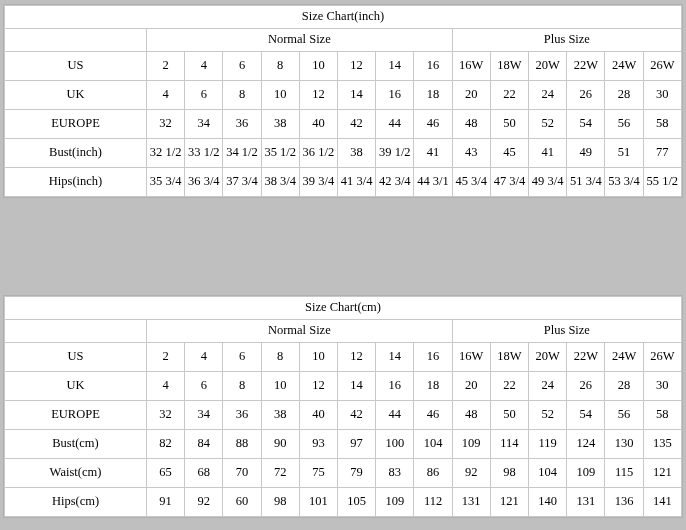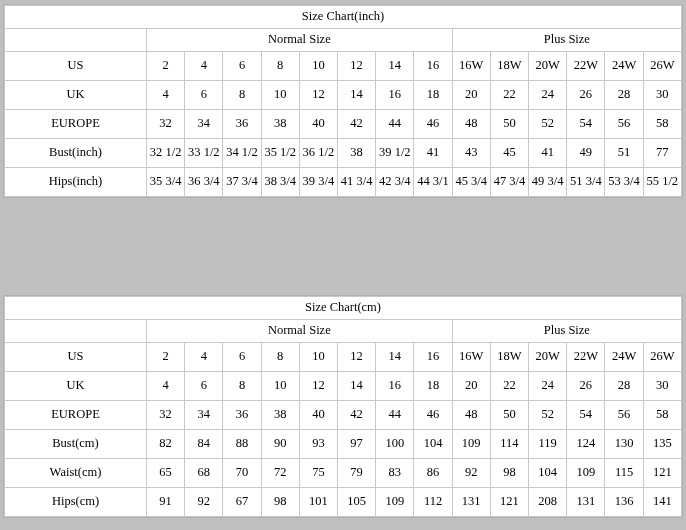--- a/index.html
+++ b/index.html
@@ -295,29 +295,29 @@
           <td class="sz">104</td>
           <td class="sz">109</td>
           <td class="sz">115</td>
           <td class="sz">121</td>
         </tr>
 
         <tr class="datarow">
           <td class="rowlabel">Hips(cm)</td>
           <td class="sz">91</td>
           <td class="sz">92</td>
-          <td class="sz">67</td>
+          <td class="sz">60</td>
           <td class="sz">98</td>
           <td class="sz">101</td>
           <td class="sz">105</td>
           <td class="sz">109</td>
           <td class="sz">112</td>
           <td class="sz">131</td>
           <td class="sz">121</td>
-          <td class="sz">208</td>
+          <td class="sz">140</td>
           <td class="sz">131</td>
           <td class="sz">136</td>
           <td class="sz">141</td>
         </tr>
 
       </tbody>
     </table>
   </div>
 
 </div>

